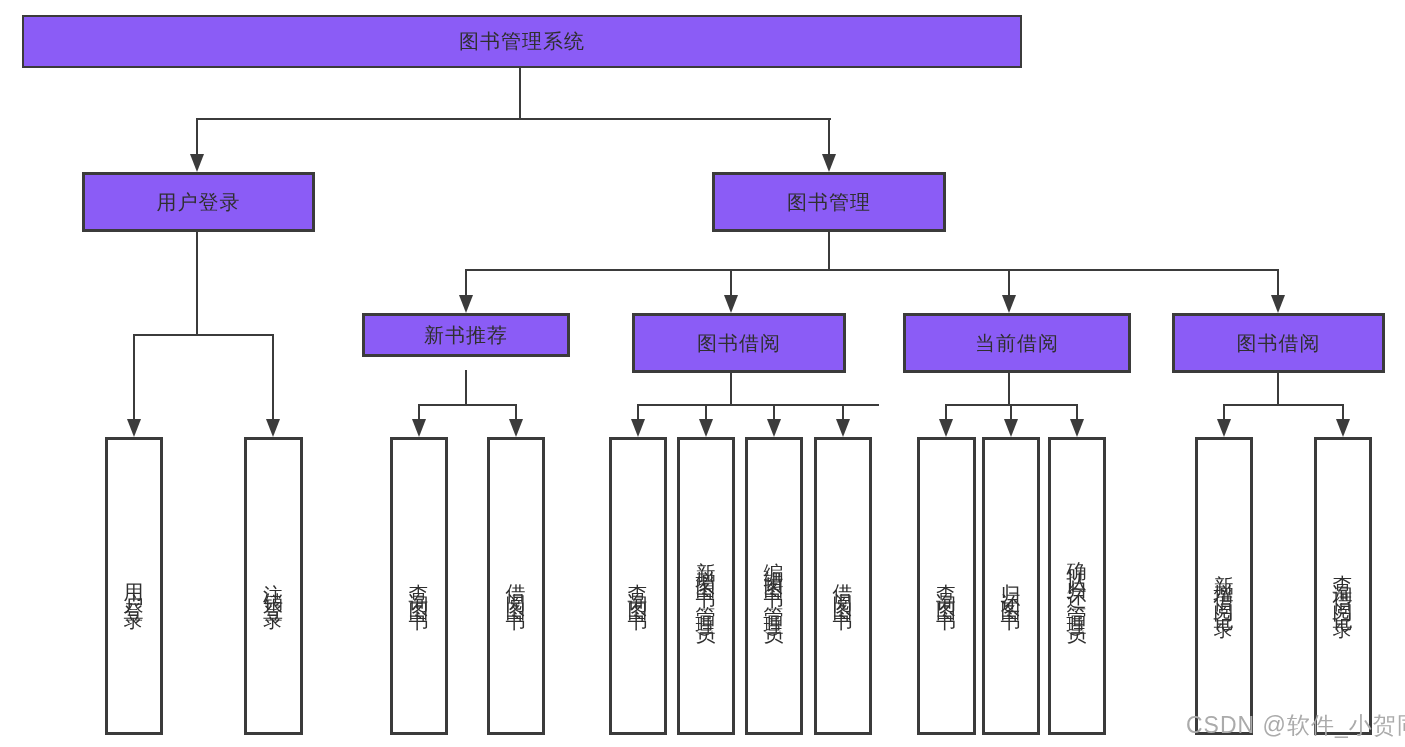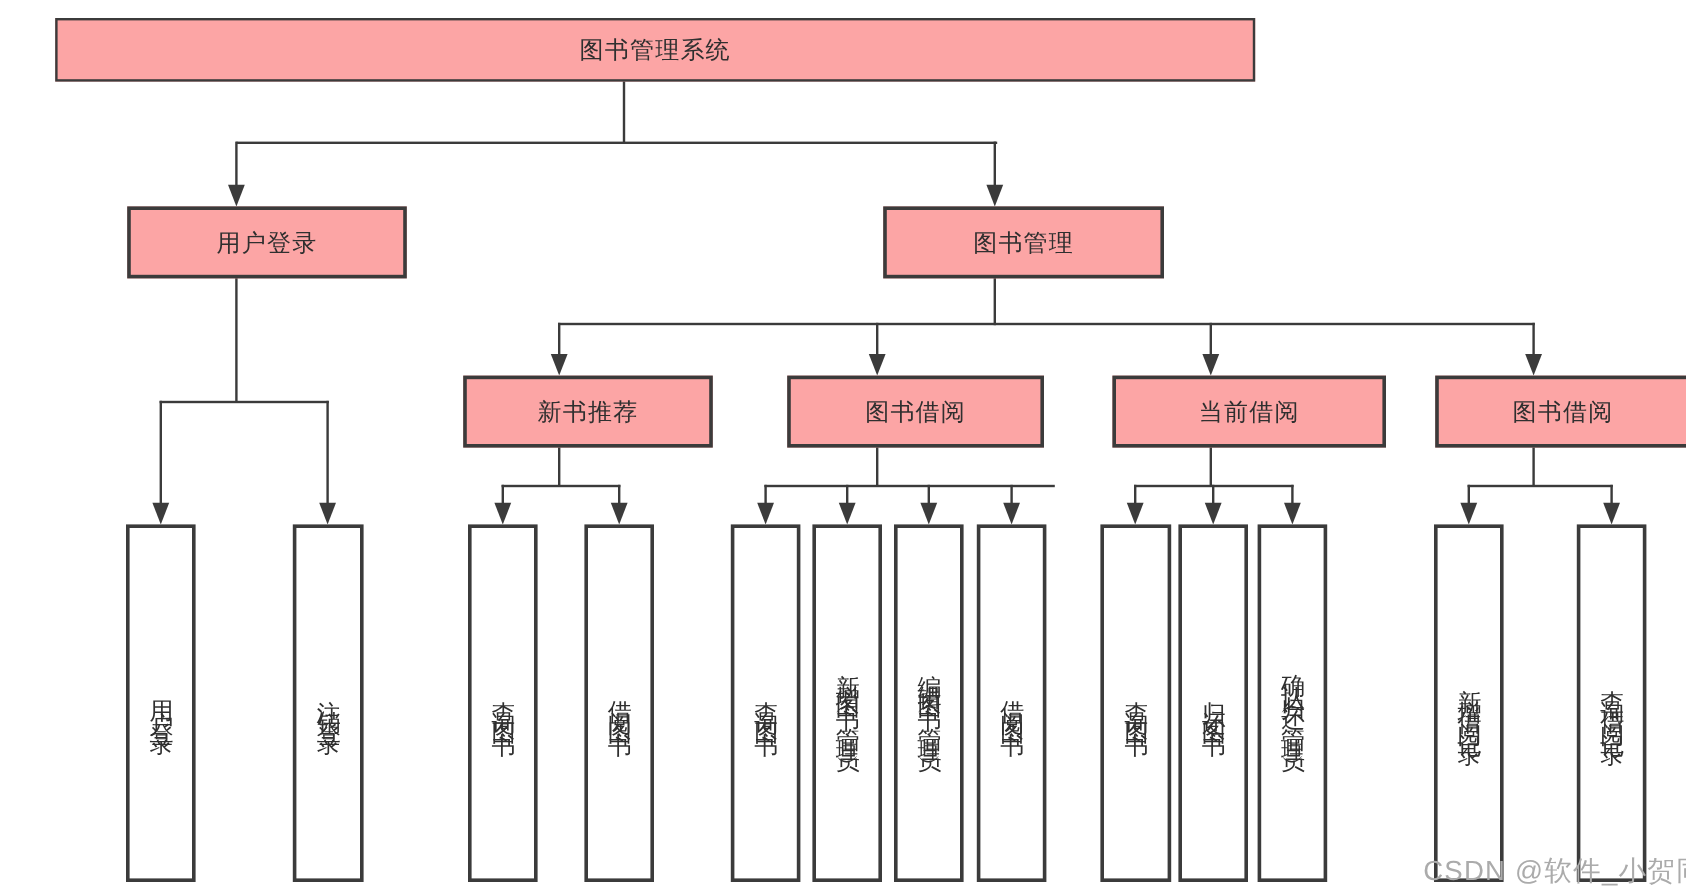--- a/index.html
+++ b/index.html
@@ -8,24 +8,24 @@
     width: 1405px; height: 747px;
     position: relative; overflow: hidden;
     font-family: "Liberation Sans", "DejaVu Sans", sans-serif;
   }
   .stage { position: absolute; inset: 0; background: var(--background, #ffffff); }
 
   
   .node {
     position: absolute;
     border: 3px solid var(--line, #3b3b3b);
-    background: #fca5a5;
+    background: #8b5cf6;
     display: flex; align-items: center; justify-content: center;
     font-size: 20px; color: var(--text, #2f2f2f);
-    letter-spacing: 1px; z-index: 2; margin-left: 24px;
+    letter-spacing: 1px; z-index: 2;
   }
   .node.root { border-width: 2px; }
 
   
   .vnode {
     position: absolute;
     border: 3px solid var(--line, #3b3b3b);
     background: #ffffff;
     display: flex; align-items: center; justify-content: center;
     font-size: 20px; color: var(--text, #2f2f2f);
@@ -124,21 +124,21 @@
   </div>
 
   <div class="node" style="left:82px;top:172px;width:233px;height:60px">
     <span>用户登录</span>
   </div>
 
   <div class="node" style="left:712px;top:172px;width:234px;height:60px">
     <span>图书管理</span>
   </div>
 
-  <div class="node" style="left:362px;top:313px;width:208px;height:60px">
+  <div class="node" style="left:362px;top:313px;width:208px;height:44px">
     <span>新书推荐</span>
   </div>
 
   <div class="node" style="left:632px;top:313px;width:214px;height:60px">
     <span>图书借阅</span>
   </div>
 
   <div class="node" style="left:903px;top:313px;width:228px;height:60px">
     <span>当前借阅</span>
   </div>

